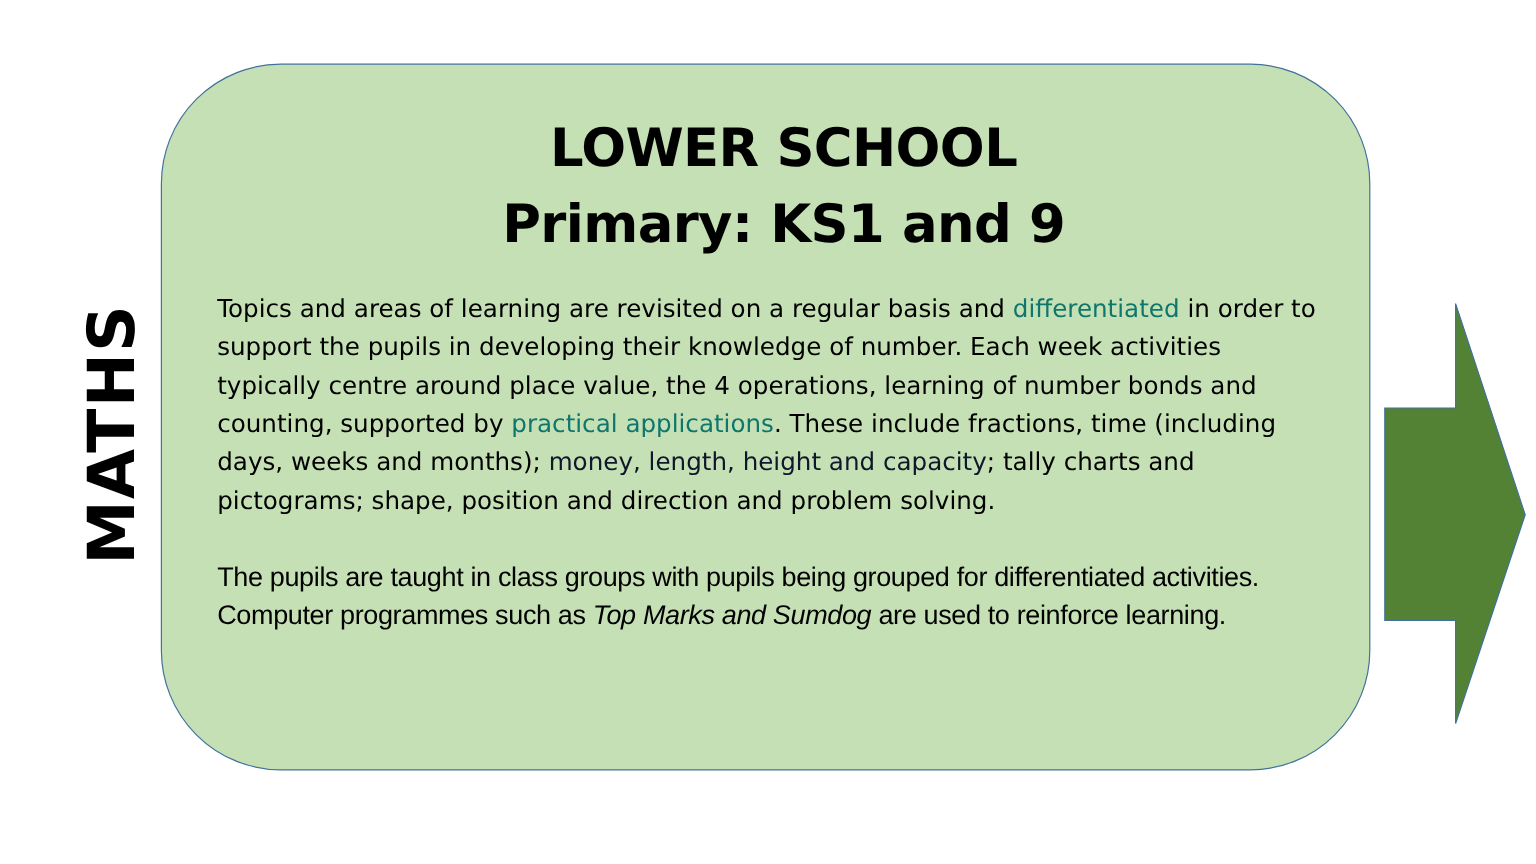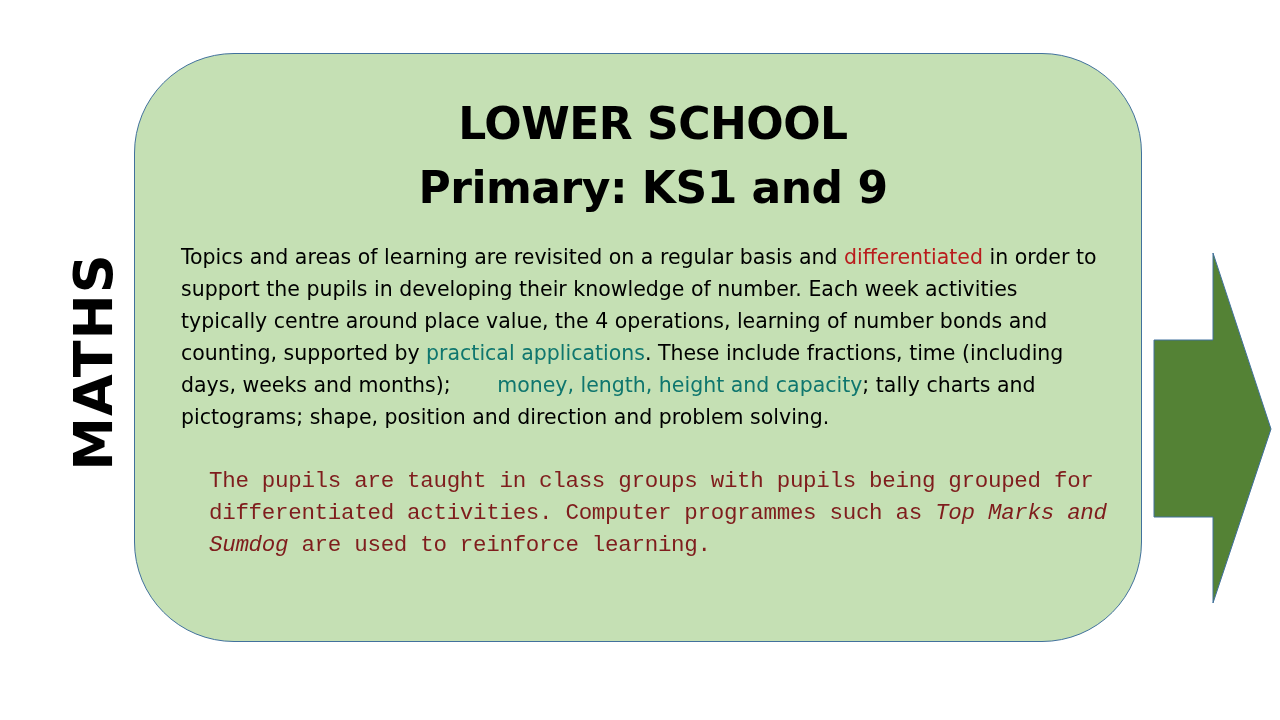--- a/index.html
+++ b/index.html
@@ -25,27 +25,26 @@
     position: absolute; left: 0; right: 0; top: 38px; text-align: center;
     font-family: "DejaVu Sans", sans-serif; font-weight: bold; color: #000;
     font-size: 44px; line-height: 64px; letter-spacing: -0.5px; margin-left: 30px;
   }
   .para1 {
     position: absolute; left: 46px; top: 187px; width: 920px;
     font-family: "DejaVu Sans", sans-serif; font-size: 20.5px; line-height: 32px; color: #000;
   }
   .para2 {
     position: absolute; left: 46px; top: 411px; width: 920px;
-    font-family: Liberation Mono, monospace; font-size: 22.5px; line-height: 32px; color: #7f1d1d;
+    font-family: Liberation Sans, sans-serif; font-size: 22.5px; line-height: 32px; color: #000000;
     letter-spacing: -0.3px;
-    margin-left: 28px;
   }
-  .yellow { color: #b91c1c; }
+  .yellow { color: #0f766e; }
   .purple { color: #0f766e; }
-  .green { color: #0f766e; margin-left: 40px; }
+  .green { color: #0f172a; }
   .ital { font-style: italic; }
   .arrow { position: absolute; left: 1150px; top: 250px; }
 </style>
 </head>
 <body>
 
 <div class="side-label">MATHS</div>
 
 <div class="panel">
   <div class="title">

